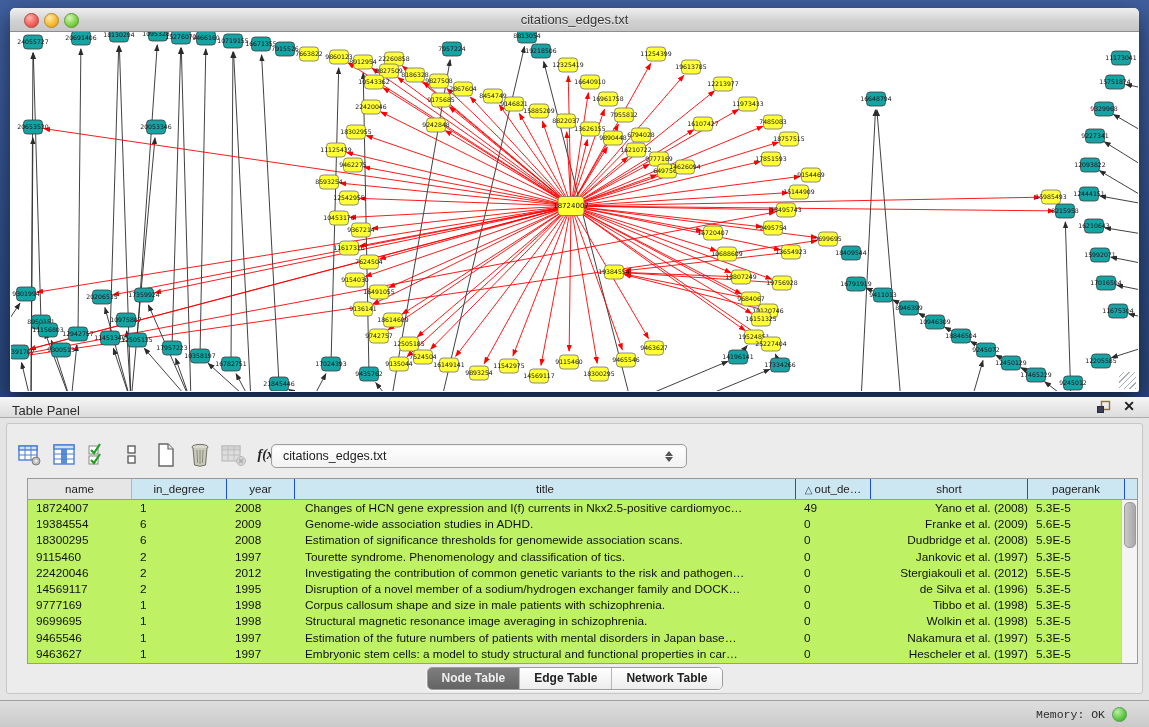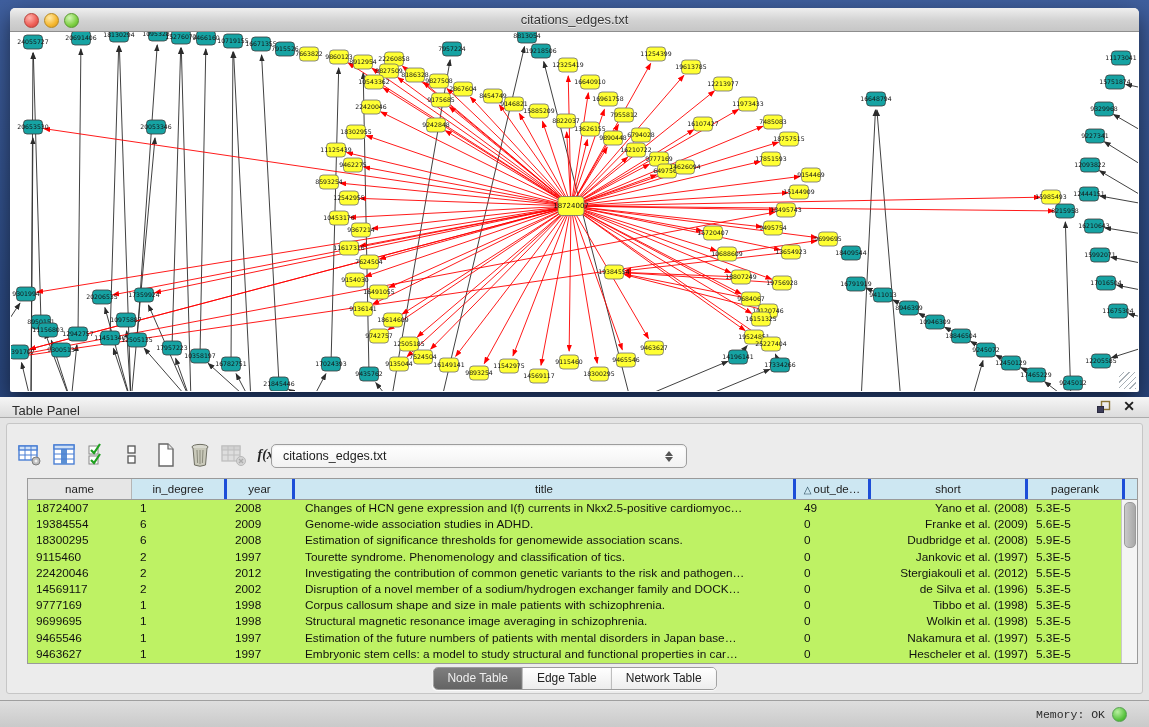--- a/index.html
+++ b/index.html
@@ -42,40 +42,40 @@
   #combo-value{flex:1;font-size:12.5px;color:#1c1c1c;padding-left:11px;}
   #combo-arrows{width:22px;display:flex;flex-direction:column;align-items:center;gap:1px;padding-right:6px;}
   #combo-arrows span{width:0;height:0;border-left:4px solid transparent;border-right:4px solid transparent;}
   #combo-arrows .up{border-bottom:5px solid #555;}
   #combo-arrows .down{border-top:5px solid #555;}
   
   #data-table{position:absolute;left:4px;right:4px;top:54px;height:184px;
     background:#bef264;border:1px solid #9a9a9a;overflow:hidden;margin-left:16px;}
   #table-header-row{display:grid;height:20px;background:#cde7f2;border-bottom:1px solid #9a9a9a;}
   .hcell{font-size:11.5px;color:#1d1d1d;text-align:center;line-height:20px;
-    border-right:3px solid #1d4ed8;overflow:hidden;white-space:nowrap;}
+    border-right:1px solid #1d4ed8;overflow:hidden;white-space:nowrap;}
   .hcell.first{background:#e6e6e6;border-right:1px solid #b5b5b5;}
   .hcell.filler{border-right:none;background:#cde7f2;}
   .sort-tri{font-size:10px;color:#274a5c;margin-right:2px;}
   #table-body{position:relative;}
   .trow{display:grid;height:16.2px;}
   .tcell{font-size:11.8px;color:#101010;line-height:16.2px;padding-left:8px;
     overflow:hidden;white-space:nowrap;}
   .tcell.title{padding-left:10px;}
   .tcell.short{padding-left:13px;text-align:right;}
   
   #vscroll{position:absolute;right:0;top:21px;bottom:0;width:15px;background:#f4f4f4;border-left:1px solid #c9c9c9;}
   #vthumb{position:absolute;left:2px;top:2px;width:10px;height:44px;border-radius:5px;
     background:linear-gradient(90deg,#c9c9c9,#a8a8a8);border:1px solid #9a9a9a;}
   
   #table-tabs{position:absolute;left:50%;transform:translateX(-50%);top:243px;height:21px;
     display:flex;border:1px solid #9b9b9b;border-radius:5px;overflow:hidden;
     box-shadow:0 1px 1px rgba(255,255,255,.8);}
   .seg{height:21px;line-height:21px;font-size:12px;padding:0 14px;
-    background:linear-gradient(180deg,#ffffff,#ededed);color:#222;border-right:1px solid #b3b3b3;}
+    background:linear-gradient(180deg,#ffffff,#ededed);color:#222;border-right:1px solid #b3b3b3;font-weight:bold;}
   .seg:last-child{border-right:none;}
   .seg.selected{background:linear-gradient(180deg,#7e7e7e,#646464);color:#efefef;}
   
   #status-bar{position:absolute;left:0;top:700px;width:1149px;height:27px;
     background:linear-gradient(180deg,#dedede,#c9c9c9);border-top:1px solid #9f9f9f;font-family:Liberation Mono, monospace;}
   #memory-label{position:absolute;right:44px;top:7px;font-size:11.5px;color:#2e2e2e;}
   #memory-dot{position:absolute;right:22px;top:6px;width:13px;height:13px;border-radius:50%;
     background:radial-gradient(circle at 35% 30%,#b8f0a0,#56c23c 65%,#3e9c28);border:1px solid #57a052;}
 </style>
 </head>
@@ -670,21 +670,21 @@
               <div class="tcell ">2</div>
               <div class="tcell ">2012</div>
               <div class="tcell title">Investigating the contribution of common genetic variants to the risk and pathogen…</div>
               <div class="tcell ">0</div>
               <div class="tcell short">Stergiakouli et al. (2012)</div>
               <div class="tcell ">5.5E-5</div>
             </div>
             <div class="trow" style="grid-template-columns: 104px 95px 68px 501px 75px 157px 97px 1fr;">
               <div class="tcell ">14569117</div>
               <div class="tcell ">2</div>
-              <div class="tcell ">2002</div>
+              <div class="tcell ">1995</div>
               <div class="tcell title">Disruption of a novel member of a sodium/hydrogen exchanger family and DOCK…</div>
               <div class="tcell ">0</div>
               <div class="tcell short">de Silva et al. (1996)</div>
               <div class="tcell ">5.3E-5</div>
             </div>
             <div class="trow" style="grid-template-columns: 104px 95px 68px 501px 75px 157px 97px 1fr;">
               <div class="tcell ">9777169</div>
               <div class="tcell ">1</div>
               <div class="tcell ">1998</div>
               <div class="tcell title">Corpus callosum shape and size in male patients with schizophrenia.</div>

